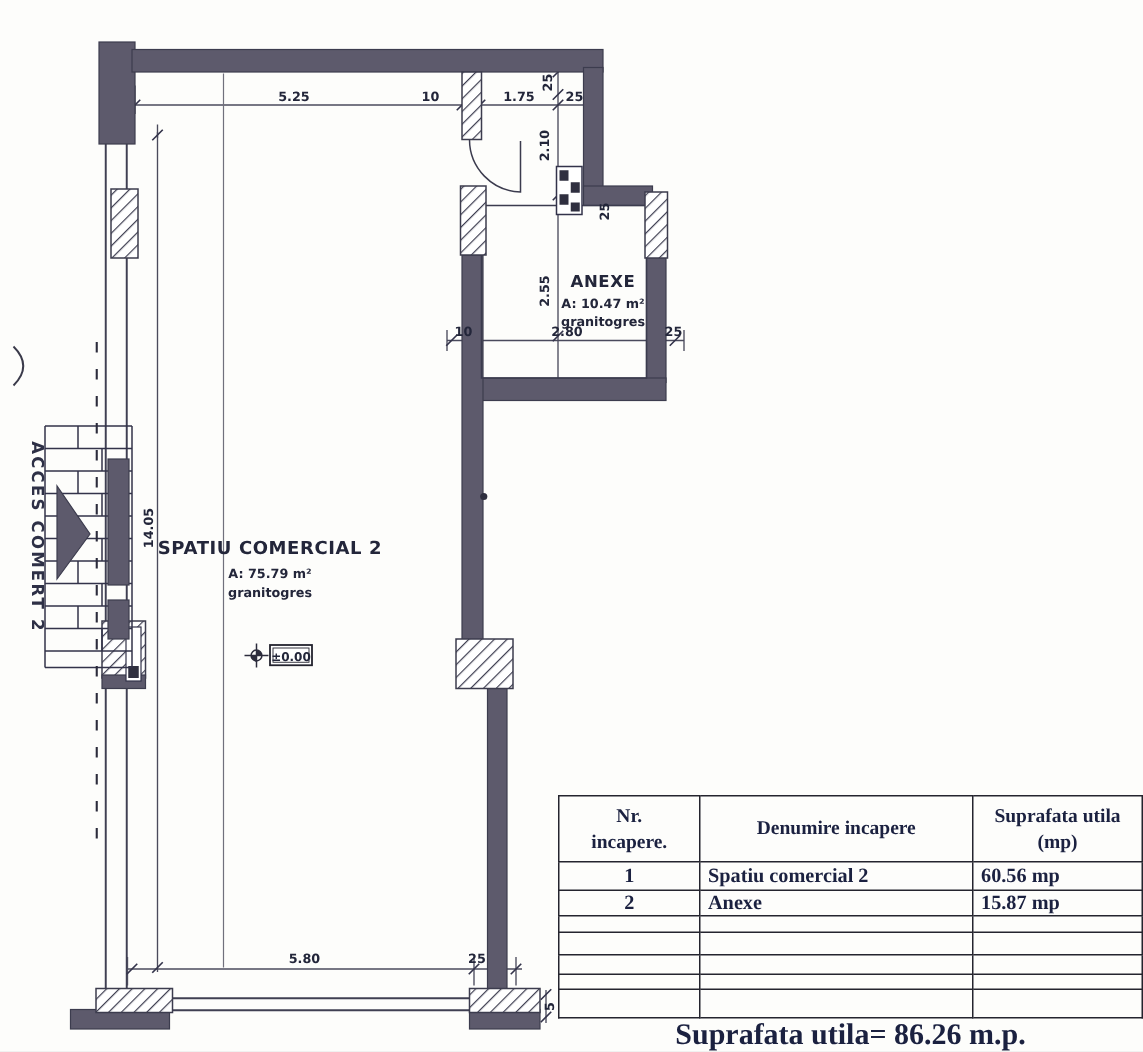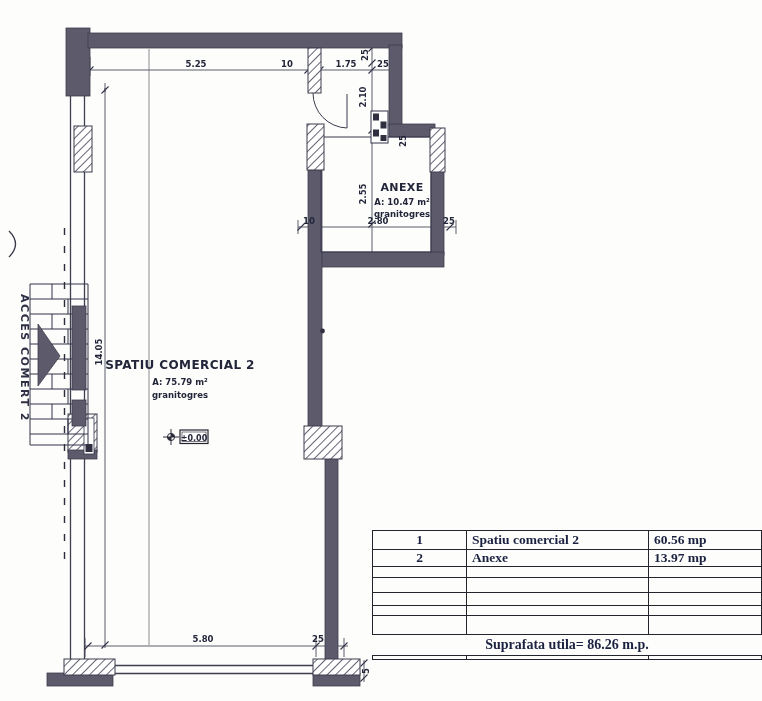--- a/index.html
+++ b/index.html
@@ -25,21 +25,21 @@
     border:1.6px solid #24242e;padding:0 5px;overflow:hidden;white-space:nowrap;
   }
   .areas-table col.c1{width:94px;}
   .areas-table col.c2{width:182px;}
   .areas-table col.c3{width:113px;}
   .th-cell{font-size:13px;text-align:center;font-weight:bold;line-height:1.25;height:43px;}
   .td-nr{text-align:center;font-size:13.5px;}
   .td-name,.td-area{text-align:left;font-size:13.5px;}
   .row-a{height:19px;} .row-b{height:16px;}
   .e1{height:11px;} .e2{height:15px;} .e3{height:13px;} .e4{height:10px;} .e5{height:19px;}
-  .footer-row td{height:20px;text-align:center;font-size:14px;border-left:none;border-right:none;}
+  .footer-row td{height:20px;text-align:center;font-size:20px;border-left:none;border-right:none;}
   .partial-row td{height:3px;padding:0;}
 </style>
 </head>
 <body>
 
 <div class="canvas">
 
   <svg width="762" height="701" viewBox="0 0 762 701">
     <defs>
       <pattern id="hatch" width="6" height="6" patternUnits="userSpaceOnUse" patternTransform="rotate(45)">
@@ -173,29 +173,42 @@
   </svg>
 
   
   <table class="areas-table">
     <colgroup>
         <col class="c1">
         <col class="c2">
         <col class="c3">
       </colgroup>
     <tbody>
+      <tr>
+        <th class="th-cell">
+          <div>Nr.</div>
+          <div>incapere.</div>
+        </th>
+        <th class="th-cell">
+          <div>Denumire incapere</div>
+        </th>
+        <th class="th-cell">
+          <div>Suprafata utila</div>
+          <div>(mp)</div>
+        </th>
+      </tr>
       <tr class="row-a">
         <td class="td-nr">1</td>
         <td class="td-name">Spatiu comercial 2</td>
         <td class="td-area">60.56  mp</td>
       </tr>
       <tr class="row-b">
         <td class="td-nr">2</td>
         <td class="td-name">Anexe</td>
-        <td class="td-area">13.97  mp</td>
+        <td class="td-area">15.87  mp</td>
       </tr>
       <tr class="e1">
           <td></td>
           <td></td>
           <td></td>
         </tr>
       <tr class="e2">
           <td></td>
           <td></td>
           <td></td>

